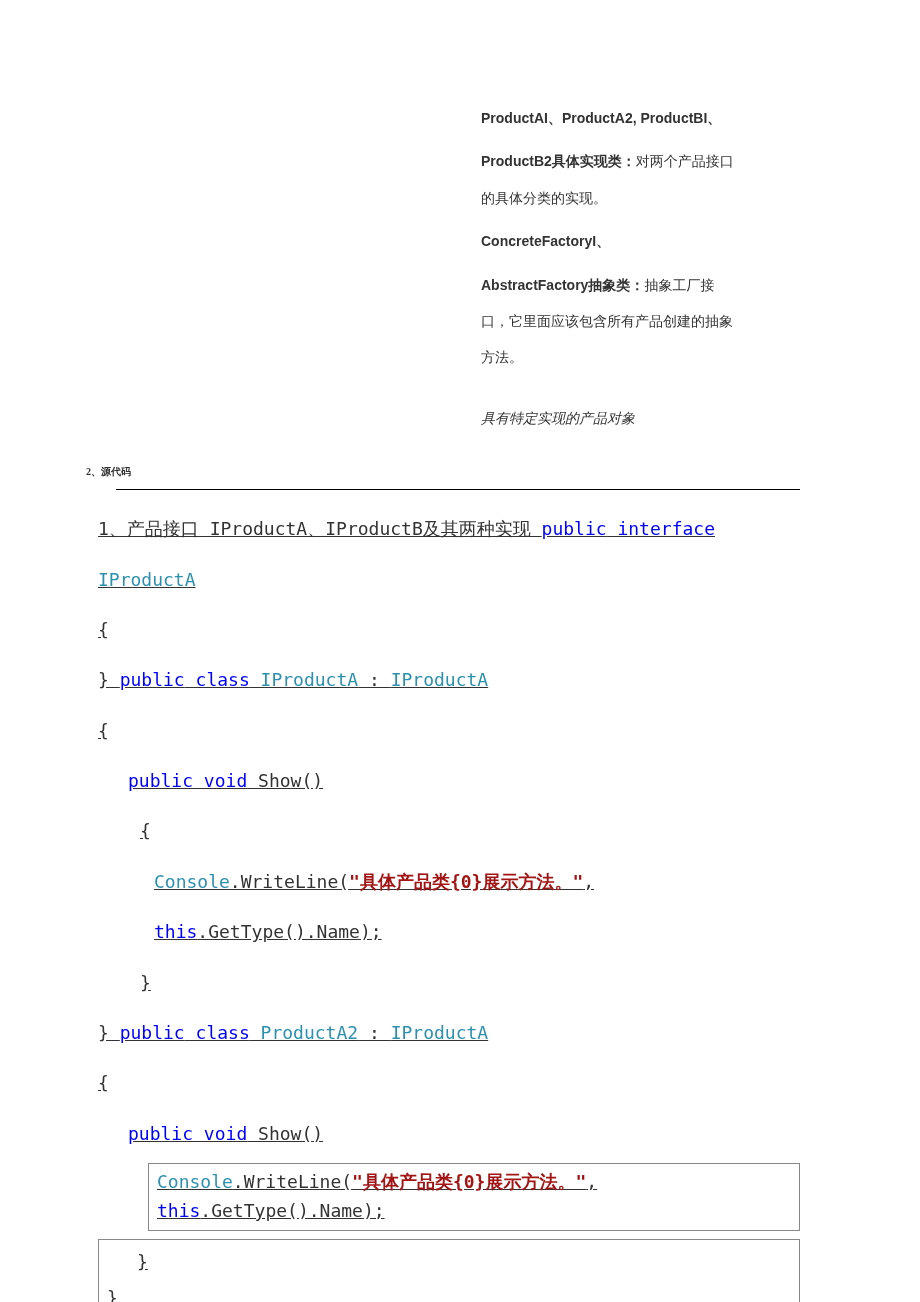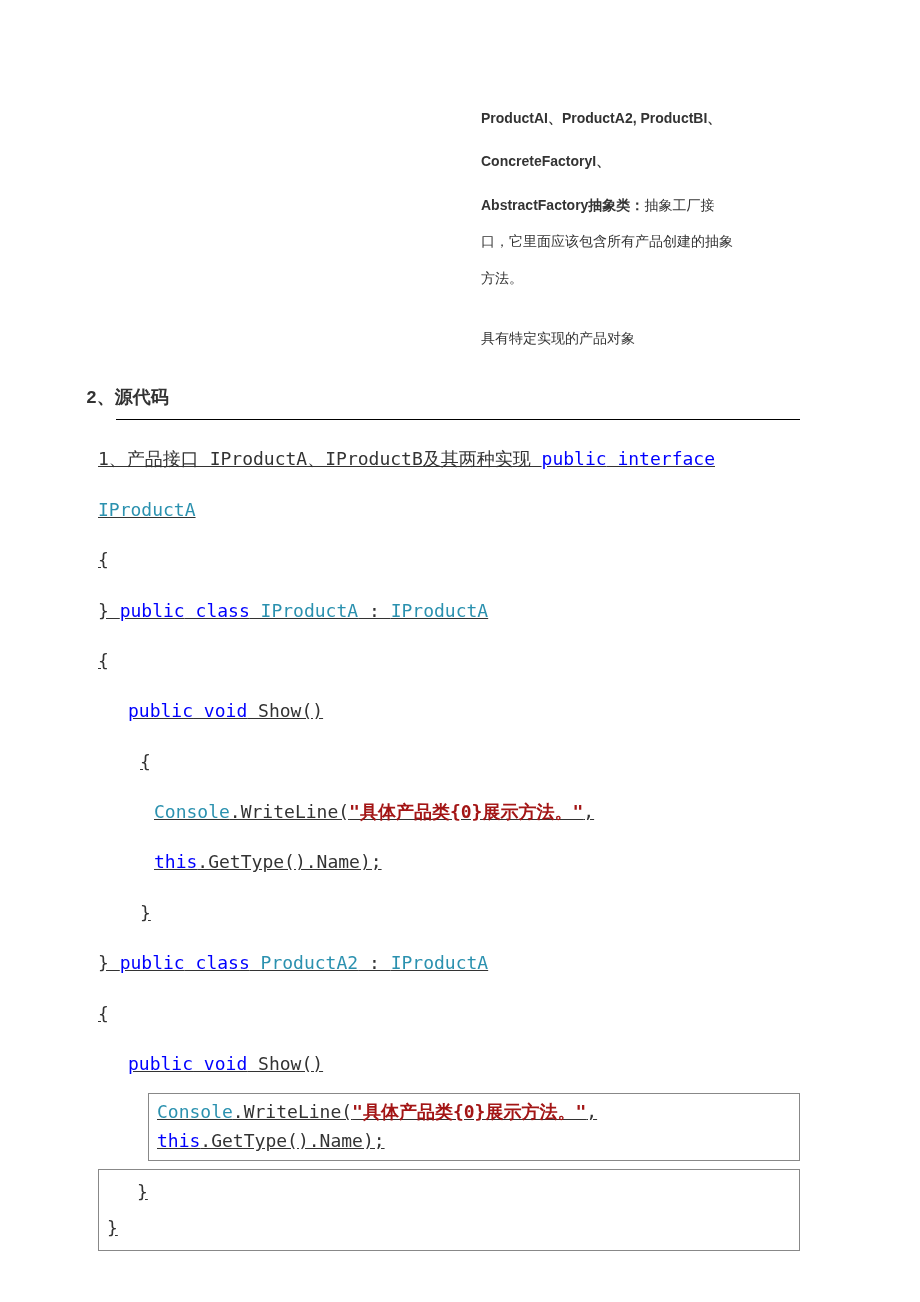--- a/index.html
+++ b/index.html
@@ -21,23 +21,23 @@
     font-size: 14px;
   }
   .right-column p {
     margin: 0 0 6px 0;
   }
   .bold {
     font-family: Arial, SimHei, "黑体", sans-serif;
     font-weight: bold;
   }
   .section-heading {
-    font-family: Liberation Mono, monospace;
+    font-family: Liberation Serif, serif;
     font-weight: bold;
-    font-size: 18px;
+    font-size: 10px;
     margin-top: 28px;
     margin-bottom: 0;
   }
   .hr-line {
     border: none;
     border-top: 1px solid #000;
     margin: 10px 0 14px 30px;
   }
   .code-area {
     margin-left: 12px;
@@ -72,26 +72,29 @@
 </head>
 <body>
 
 <div class="page">
 
   <div class="right-column">
     <p>
       <span class="bold">ProductAI、ProductA2, ProductBI、</span>
     </p>
     <p>
+      <span class="bold">ProductB2具体实现类：</span><span>对两个产品接口的具体分类的实现。</span>
+    </p>
+    <p>
       <span class="bold">ConcreteFactoryI、</span>
     </p>
     <p>
       <span class="bold">AbstractFactory抽象类：</span><span>抽象工厂接口，它里面应该包含所有产品创建的抽象方法。</span>
     </p>
-    <p style="margin-top:24px;">具有特定实现的产品对象</p>
+    <p style="margin-top:24px;font-style:italic;">具有特定实现的产品对象</p>
   </div>
 
   <div class="section-heading">2、源代码</div>
   <hr class="hr-line">
 
   <div class="code-area">
     <span class="cline">
       <span>1、产品接口 IProductA、IProductB及其两种实现 </span><span class="kw-blue">public</span><span class="kw-blue"> interface</span><span class="kw-teal"> IProductA</span>
     </span>
     <span class="cline">{</span>

